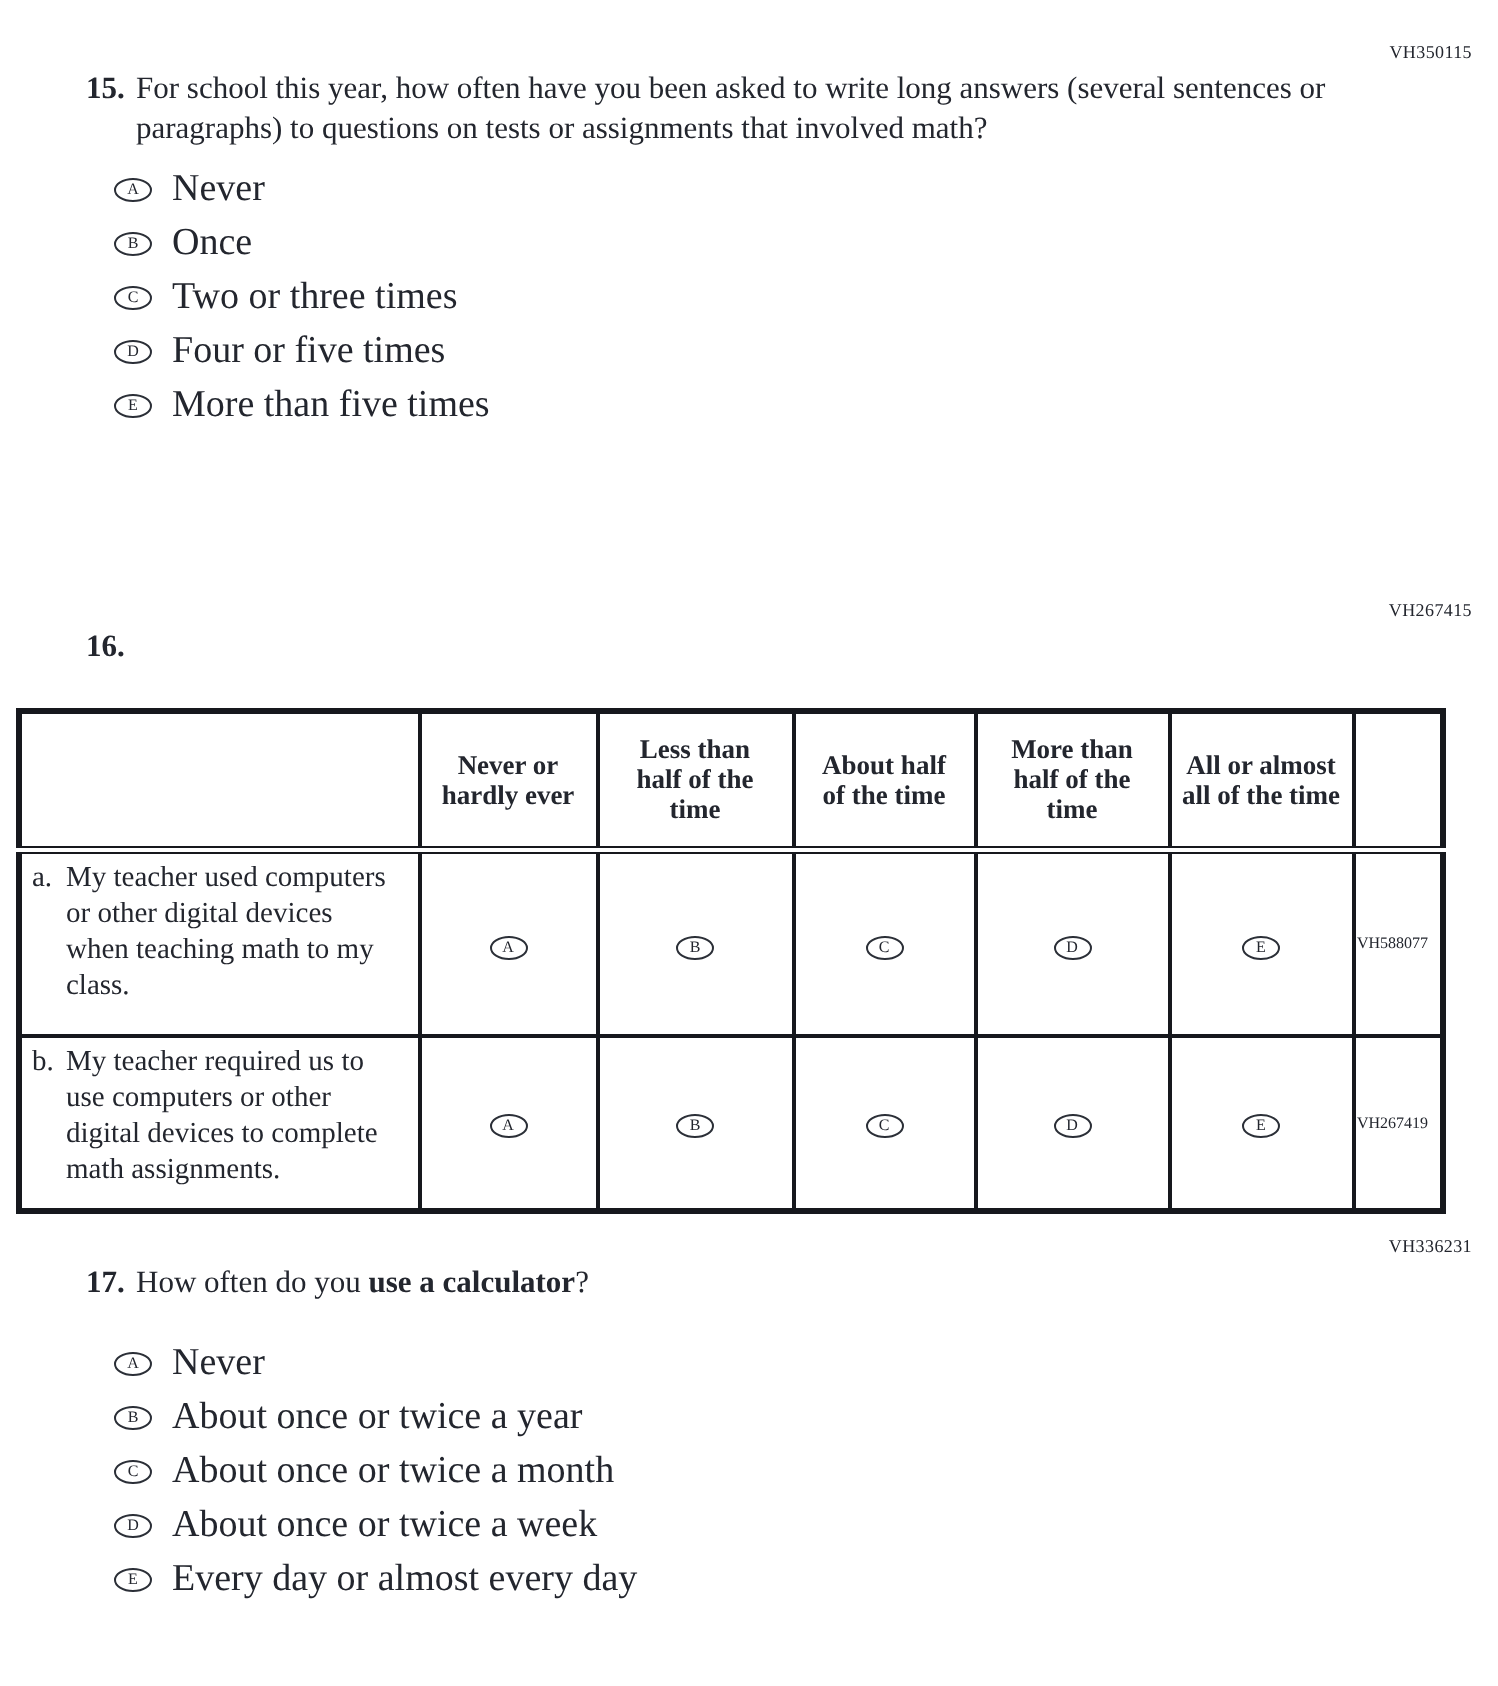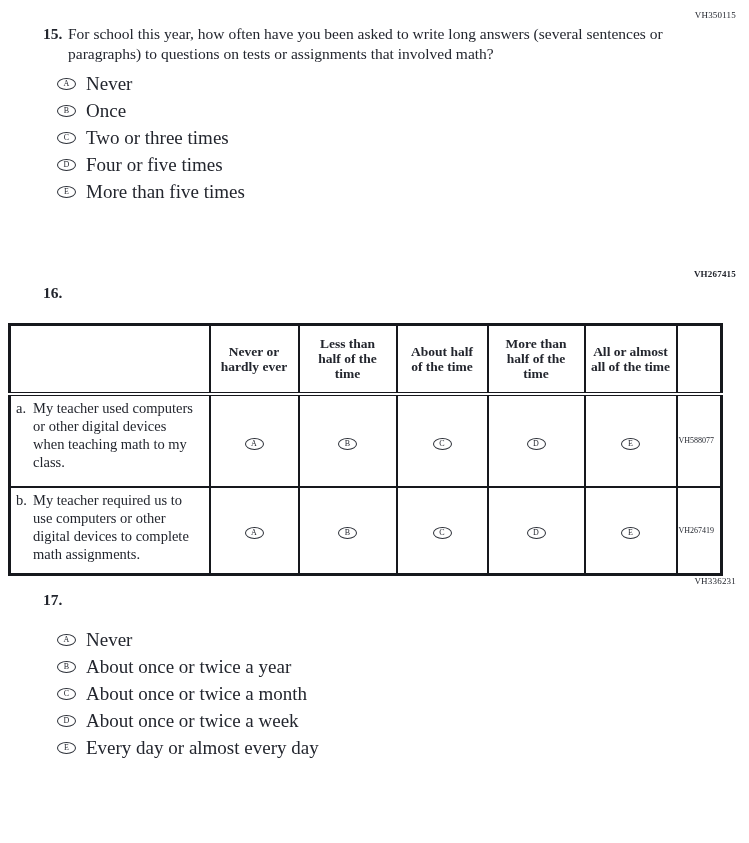--- a/index.html
+++ b/index.html
@@ -10,20 +10,21 @@
     color:#23262e;
     overflow:hidden;
   }
   .code {
     text-align:right;
     font-size:9px;
     padding-right:13px;
     letter-spacing:0.2px;
     height:11px;
     line-height:11px;
+    margin-top:11px;
   }
   .code.first { padding-top:10px; }
   .q { display:flex; padding-left:30px; margin-top:3px;margin-left:13px; }
   .qnum { font-weight:bold; font-size:15.5px; line-height:20px; width:25px; flex:none; }
   .qtext { font-size:15.5px; line-height:20px; max-width:614px; }
   .qtext b { font-weight:bold; }
 
   .opts { list-style:none; margin:12px 0 0 0; padding:0 0 0 57px; }
   .opt { display:flex; align-items:center; margin-bottom:12px; height:15px; }
   .bubble {
@@ -58,21 +59,21 @@
   .lbltext { max-width:160px; }
   .grid td.optcell { text-align:center; vertical-align:middle; }
   .grid td.codecell {
     font-size:8px; padding:0 1px;
     text-align:left; vertical-align:middle;
     overflow:hidden; letter-spacing:0;
   }
   tr.rowa td { height:93px; }
   tr.rowb td { height:88px; }
 
-  .gap-q16 { margin-top:70px;font-weight:bold; }
+  .gap-q16 { margin-top:90px; }
   .gap-q17 { }
   .opts.q17 { margin-top:22px; }
 </style>
 </head>
 <body>
 
 <div>
 
   <div class="code first">VH350115</div>
   <div class="q">
@@ -154,20 +155,21 @@
       <td class="optcell"><span class="bubble">D</span></td>
       <td class="optcell"><span class="bubble">E</span></td>
       <td class="codecell">VH267419</td>
     </tr>
   </tbody>
     </table>
 
   <div class="code gap-q17">VH336231</div>
   <div class="q">
     <span class="qnum">17.</span>
+    <div class="qtext"><span>How often do you </span><b>use a calculator</b><span>?</span></div>
   </div>
   <ul class="opts q17">
     <li class="opt">
       <span class="bubble">A</span>
       <span class="opt-label">Never</span>
     </li>
     <li class="opt">
       <span class="bubble">B</span>
       <span class="opt-label">About once or twice a year</span>
     </li>

